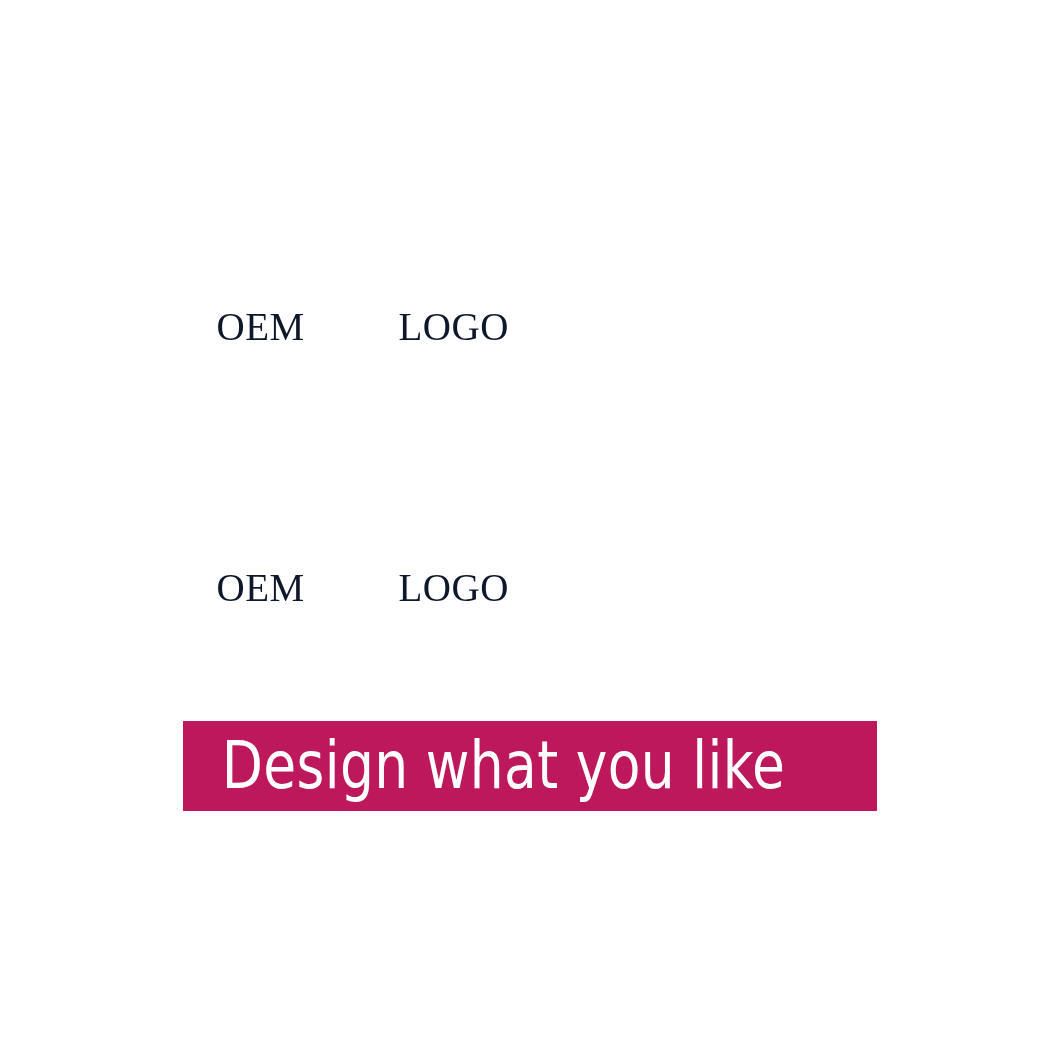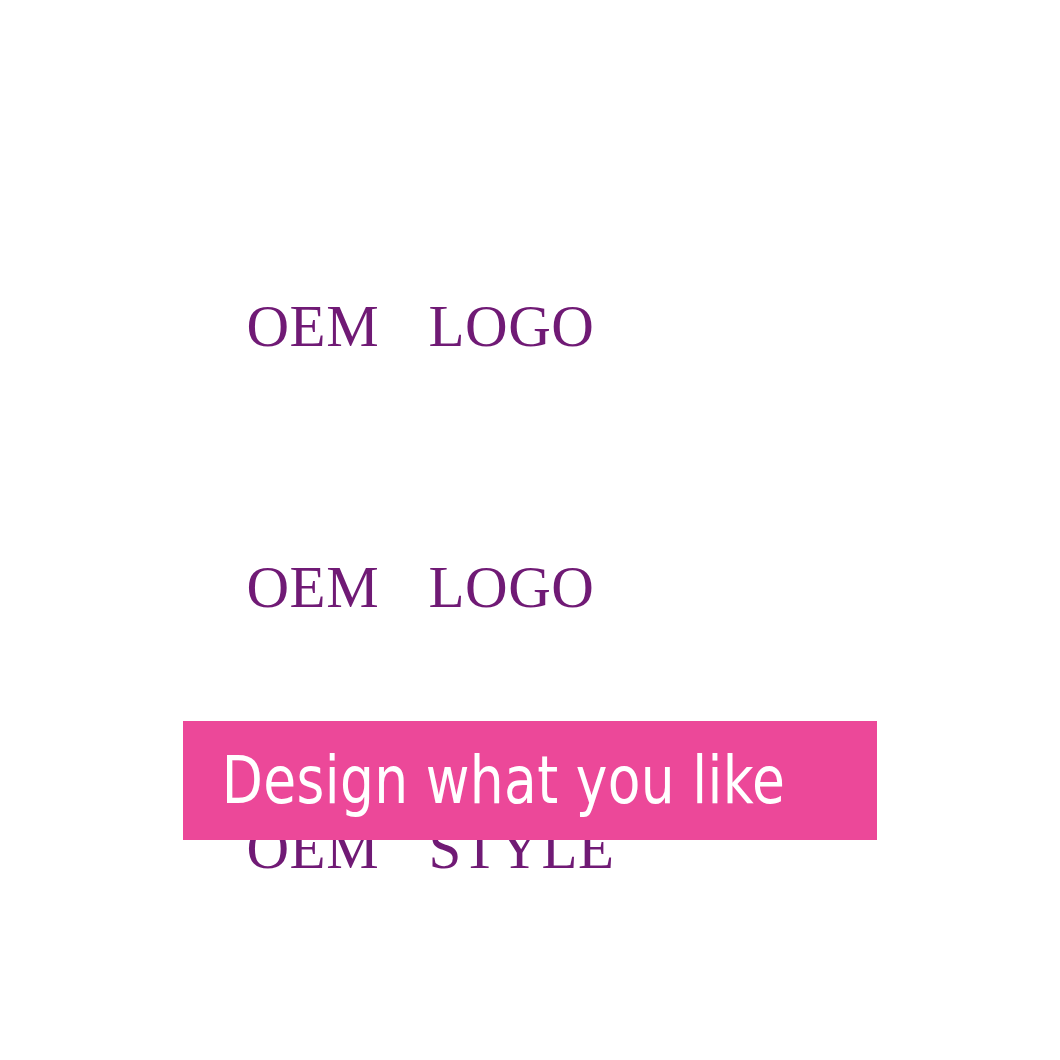--- a/index.html
+++ b/index.html
@@ -25,39 +25,39 @@
     left: 155px;
     top: 196px;
     width: 860px;
   }
 
   .oem-line {
     display: block;
     white-space: pre;
     font-family: "Liberation Serif", "DejaVu Serif", serif;
     font-weight: 400;
-    font-size: 59px;
+    font-size: 39px;
     line-height: 87px;
     letter-spacing: 0.5px;
-    color: #701a75;
+    color: #0f172a;
   }
 
   .oem-line .oem-prefix {
     display: inline-block;
     min-width: 182px;
   }
 
   
   .cta-banner {
     position: absolute;
     left: 183px;
     top: 721px;
     width: 694px;
-    height: 119px;
-    background: #ec4899;
+    height: 90px;
+    background: #be185d;
     display: flex;
     align-items: center;
   }
 
   .cta-banner-label {
     display: block;
     padding-left: 43px;
     font-family: "DejaVu Sans Condensed", "Liberation Sans Narrow",
                  "Liberation Sans", "DejaVu Sans", sans-serif;
     font-weight: 300;
@@ -78,23 +78,20 @@
   <div class="oem-list">
 
     <span class="oem-line">
       <span class="oem-prefix">OEM</span><span>LOGO</span>
     </span>
 
     <span class="oem-line">
       <span class="oem-prefix">OEM</span><span>LOGO</span>
     </span>
 
-    <span class="oem-line">
-      <span class="oem-prefix">OEM</span><span>STYLE</span>
-    </span>
 
     <span class="oem-line">
       
     </span>
 
   </div>
 
   <div class="cta-banner">
     <span class="cta-banner-label">Design what you like</span>
   </div>

